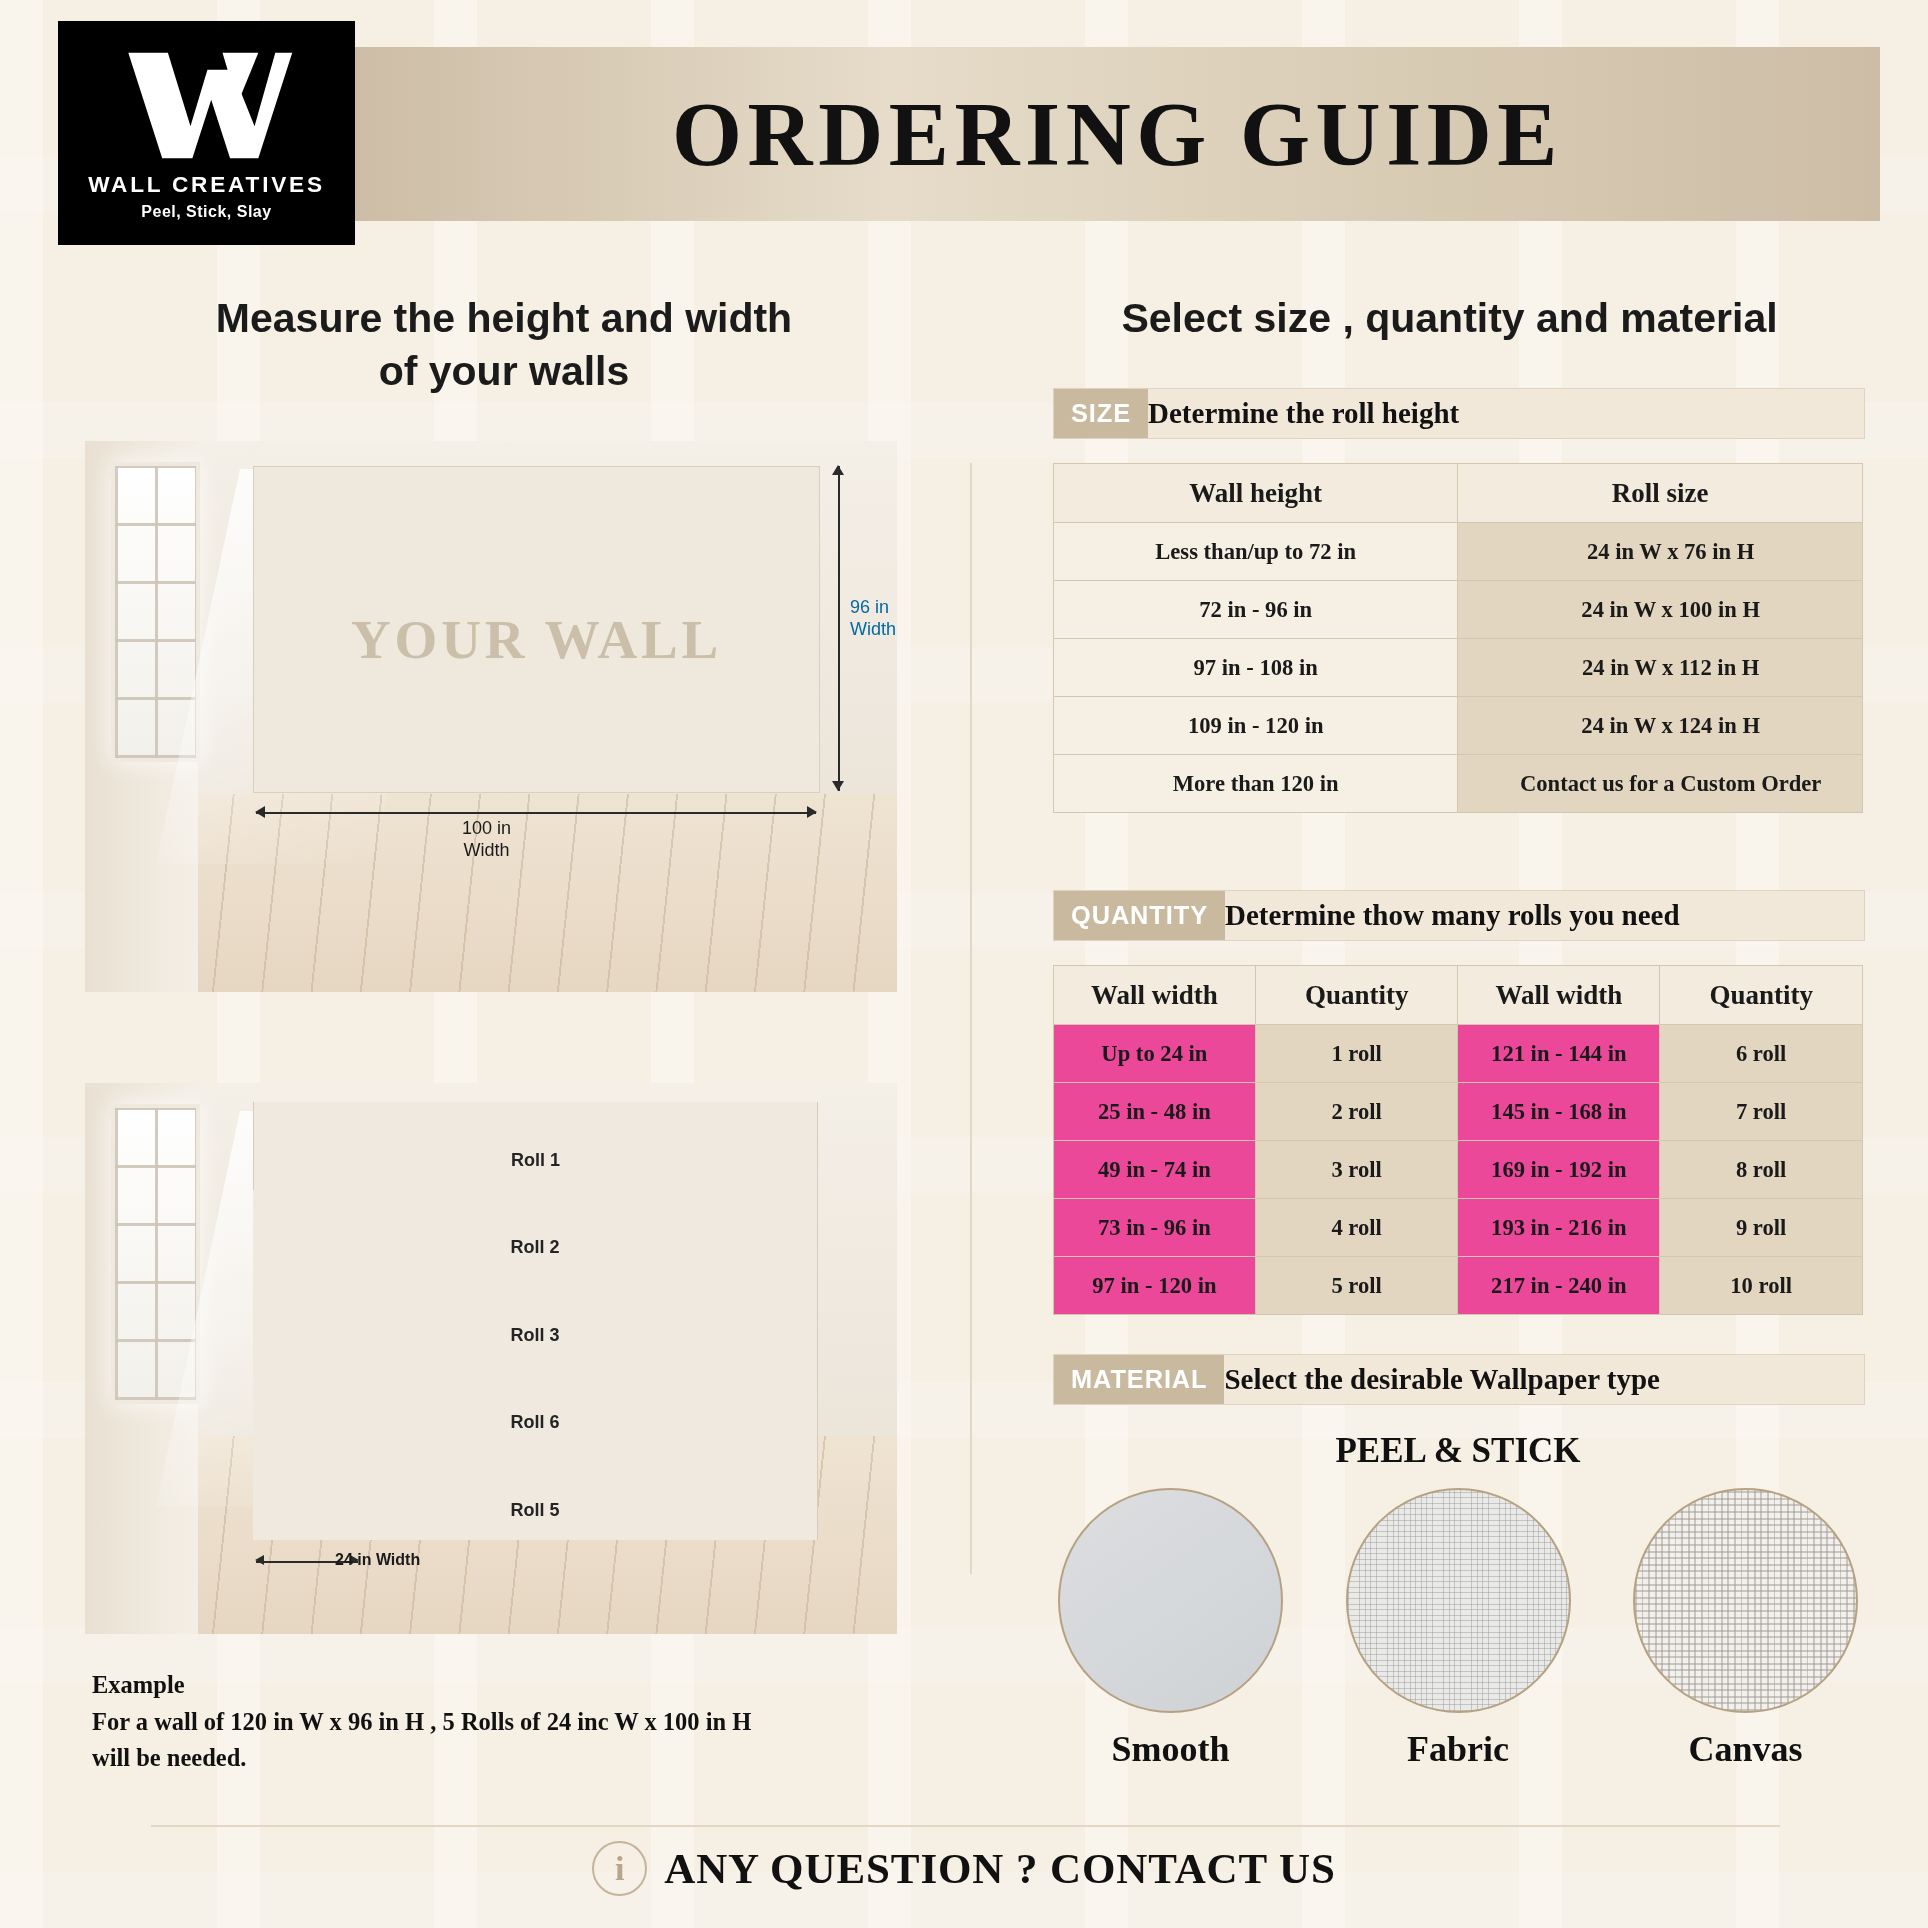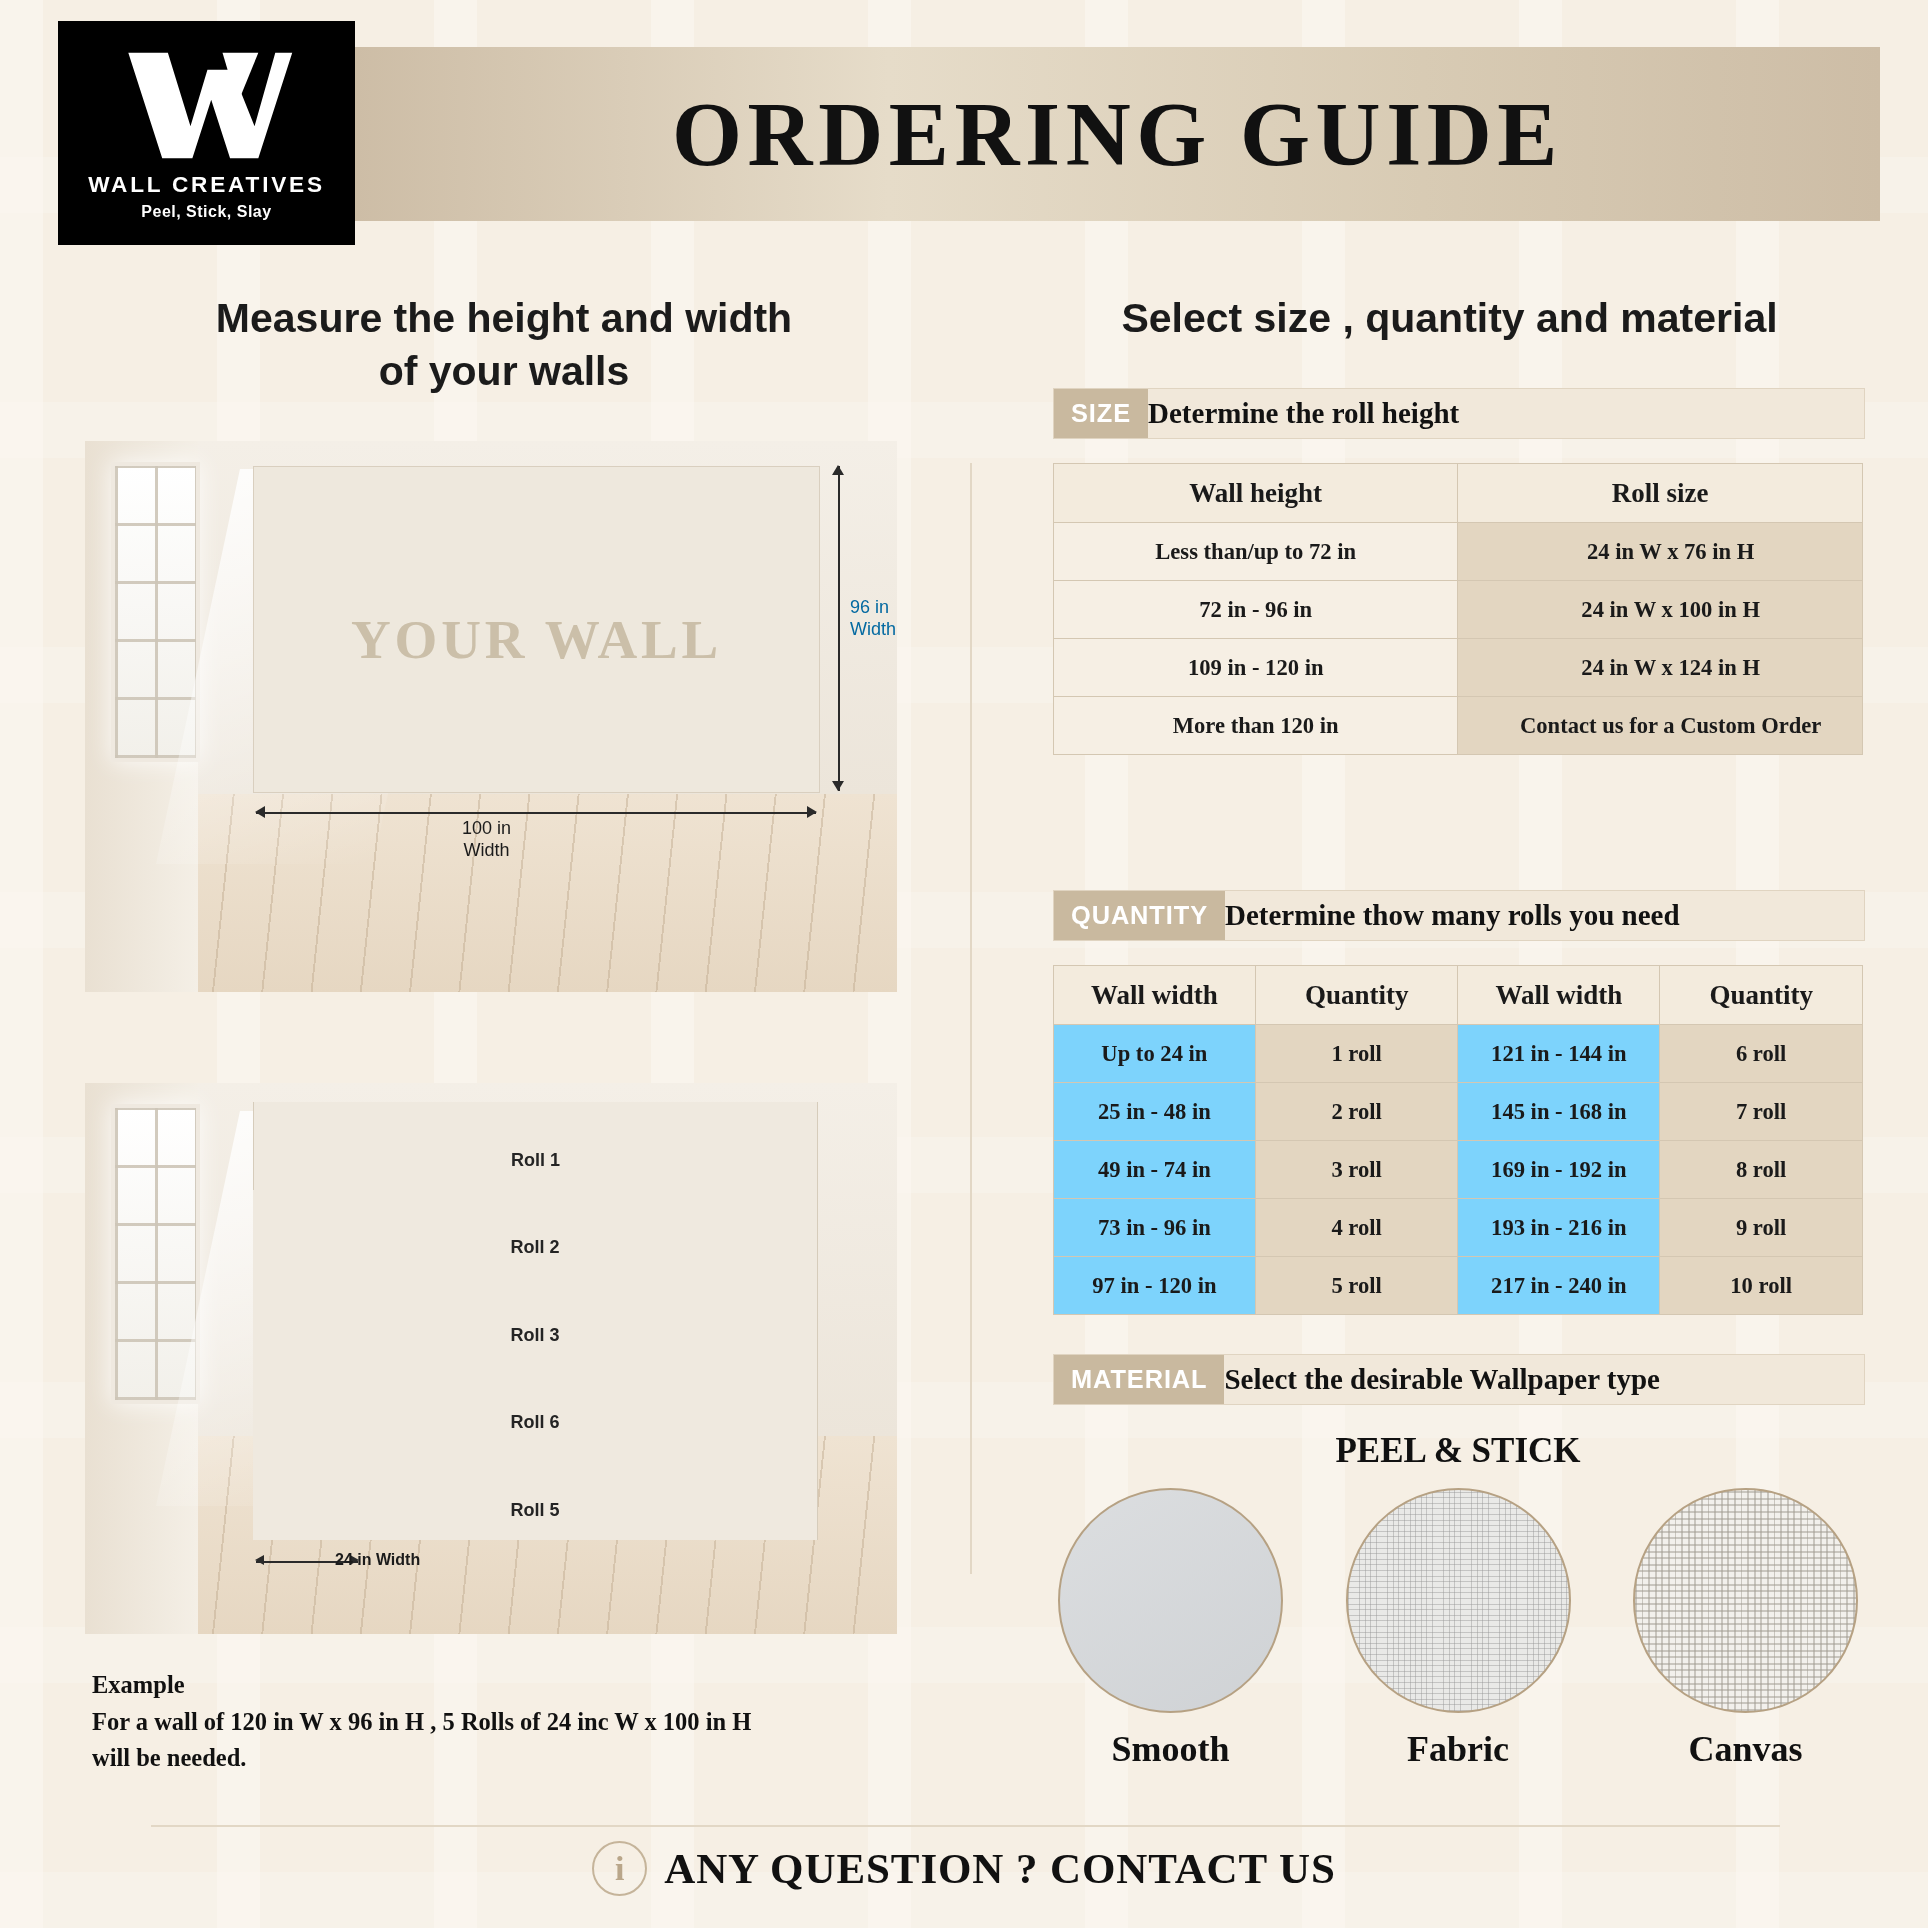--- a/index.html
+++ b/index.html
@@ -325,21 +325,21 @@
   }
   table.grid td {
     font-size: 22.6px;
     height: 55px;
   }
   .size-table { left: 1053px; top: 463px; width: 810px; }
   .size-table td.light { background: #f6efe4; }
   .size-table td.dark { background: #e3d6c1; padding-left: 22px; }
 
   .qty-table { left: 1053px; top: 965px; width: 810px; }
-  .qty-table td.light { background: #7dd3fc; text-align: center; }
+  .qty-table td.light { background: #ec4899; text-align: center; }
   .qty-table td.dark { background: #e3d6c1; }
 
   
   .v-divider {
     position: absolute;
     left: 970px; top: 463px;
     width: 1.9px; height: 1111px;
     background: #e2d7c5;
   }
 
@@ -524,20 +524,24 @@
     </tr>
     <tr>
       <td class="light">Less than/up to 72 in</td>
       <td class="dark">24 in W x 76 in H</td>
     </tr>
     <tr>
       <td class="light">72 in - 96 in</td>
       <td class="dark">24 in W x 100 in H</td>
     </tr>
     <tr>
+      <td class="light">97 in - 108 in</td>
+      <td class="dark">24 in W x 112  in H</td>
+    </tr>
+    <tr>
       <td class="light">109 in - 120 in</td>
       <td class="dark">24 in W x 124 in H</td>
     </tr>
     <tr>
       <td class="light">More than 120 in</td>
       <td class="dark">Contact us for a Custom Order</td>
     </tr>
   </tbody>
     </table>
 

